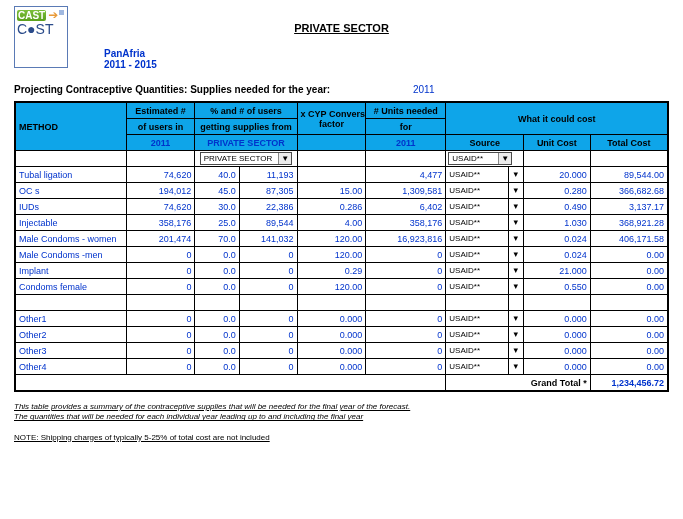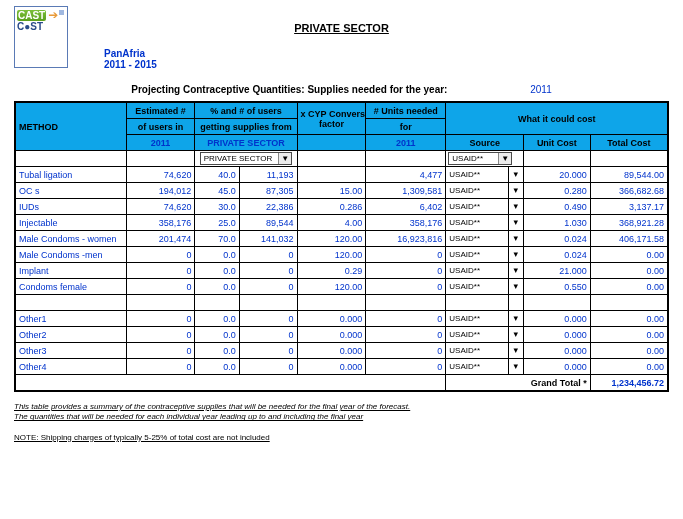--- a/index.html
+++ b/index.html
@@ -47,22 +47,22 @@
     color: #fff;
     padding: 0 1px;
     border-radius: 2px;
   }
   .logo-arrow {
     color: #e89a3a;
     font-size: 12px;
     line-height: 1;
   }
   .logo-cost {
-    font-weight: bold;
-    font-size: 10px;
+    font-weight: normal;
+    font-size: 14px;
     color: #2a4b8a;
   }
   .logo-bottom {
     height: 8px;
     background: #2a4b8a;
     position: relative;
   }
   .logo-bottom::after {
     content: "";
     position: absolute;
@@ -92,21 +92,20 @@
     margin-top: 14px;
     font-size: 10px;
   }
   .meta .row { display: flex; }
   .meta .label { font-weight: bold; width: 90px; }
   .meta .val { color: #0033cc; font-weight: bold; }
   .proj-line {
     font-weight: bold;
     font-size: 10px;
     margin-top: 14px;
-    text-align: center;
   }
   .proj-year {
     display: inline-block;
     color: #0033cc;
     margin-left: 80px;
     font-weight: normal;
   }
   table.grid {
     border-collapse: collapse;
     width: 655px;

